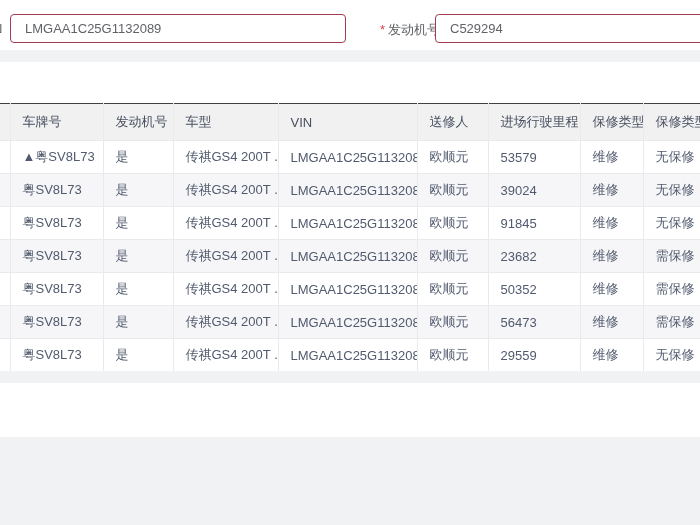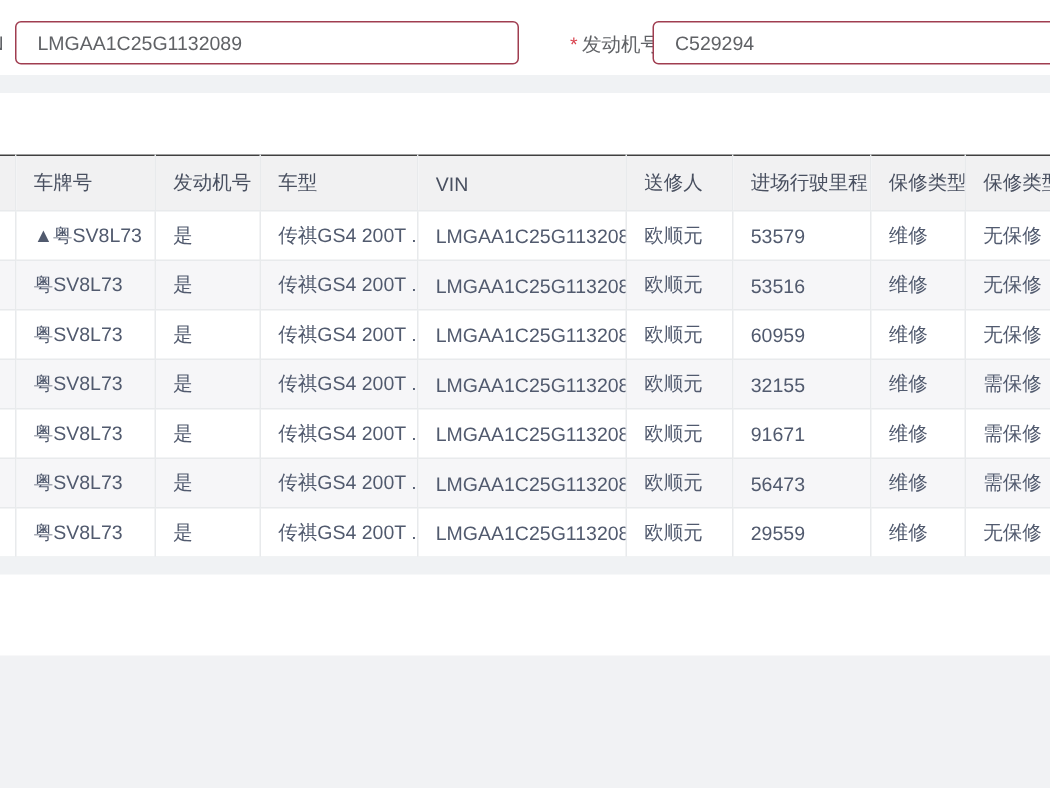--- a/index.html
+++ b/index.html
@@ -157,54 +157,54 @@
         <td>维修</td>
         <td>无保修</td>
       </tr>
       <tr class="striped">
         <td></td>
         <td>粤SV8L73</td>
         <td>是</td>
         <td>传祺GS4 200T ...</td>
         <td>LMGAA1C25G1132089</td>
         <td>欧顺元</td>
-        <td>53516</td>
-        <td>维修</td>
-        <td>无保修</td>
-      </tr>
-      <tr>
-        <td></td>
-        <td>粤SV8L73</td>
-        <td>是</td>
-        <td>传祺GS4 200T ...</td>
-        <td>LMGAA1C25G1132089</td>
-        <td>欧顺元</td>
-        <td>60959</td>
+        <td>39024</td>
+        <td>维修</td>
+        <td>无保修</td>
+      </tr>
+      <tr>
+        <td></td>
+        <td>粤SV8L73</td>
+        <td>是</td>
+        <td>传祺GS4 200T ...</td>
+        <td>LMGAA1C25G1132089</td>
+        <td>欧顺元</td>
+        <td>91845</td>
         <td>维修</td>
         <td>无保修</td>
       </tr>
       <tr class="striped">
         <td></td>
         <td>粤SV8L73</td>
         <td>是</td>
         <td>传祺GS4 200T ...</td>
         <td>LMGAA1C25G1132089</td>
         <td>欧顺元</td>
-        <td>32155</td>
+        <td>23682</td>
         <td>维修</td>
         <td>需保修</td>
       </tr>
       <tr>
         <td></td>
         <td>粤SV8L73</td>
         <td>是</td>
         <td>传祺GS4 200T ...</td>
         <td>LMGAA1C25G1132089</td>
         <td>欧顺元</td>
-        <td>91671</td>
+        <td>50352</td>
         <td>维修</td>
         <td>需保修</td>
       </tr>
       <tr class="striped">
         <td></td>
         <td>粤SV8L73</td>
         <td>是</td>
         <td>传祺GS4 200T ...</td>
         <td>LMGAA1C25G1132089</td>
         <td>欧顺元</td>

